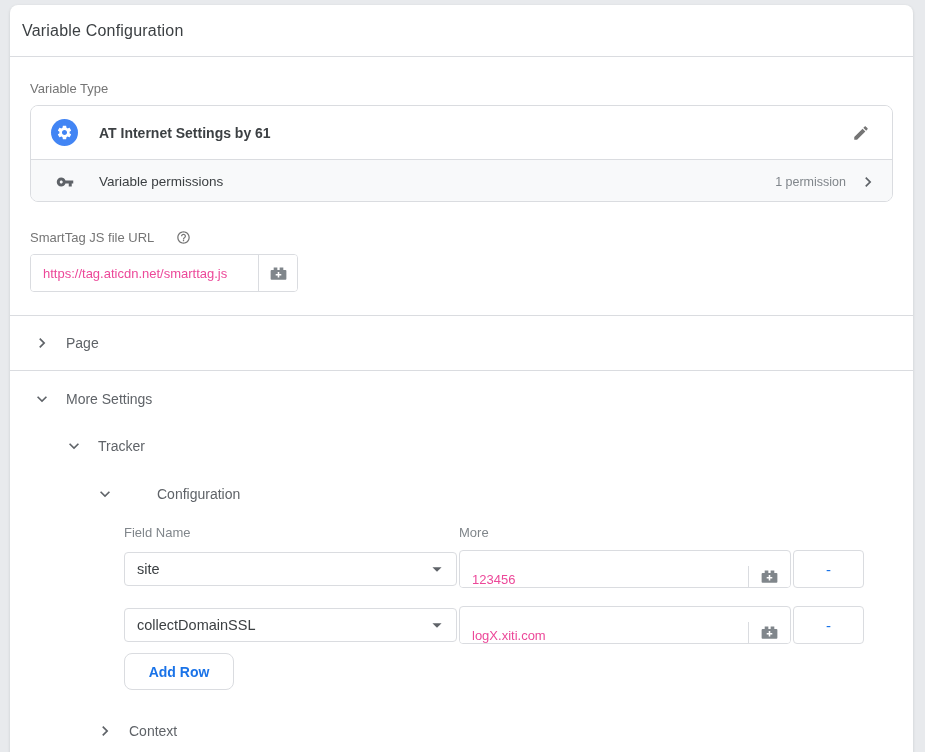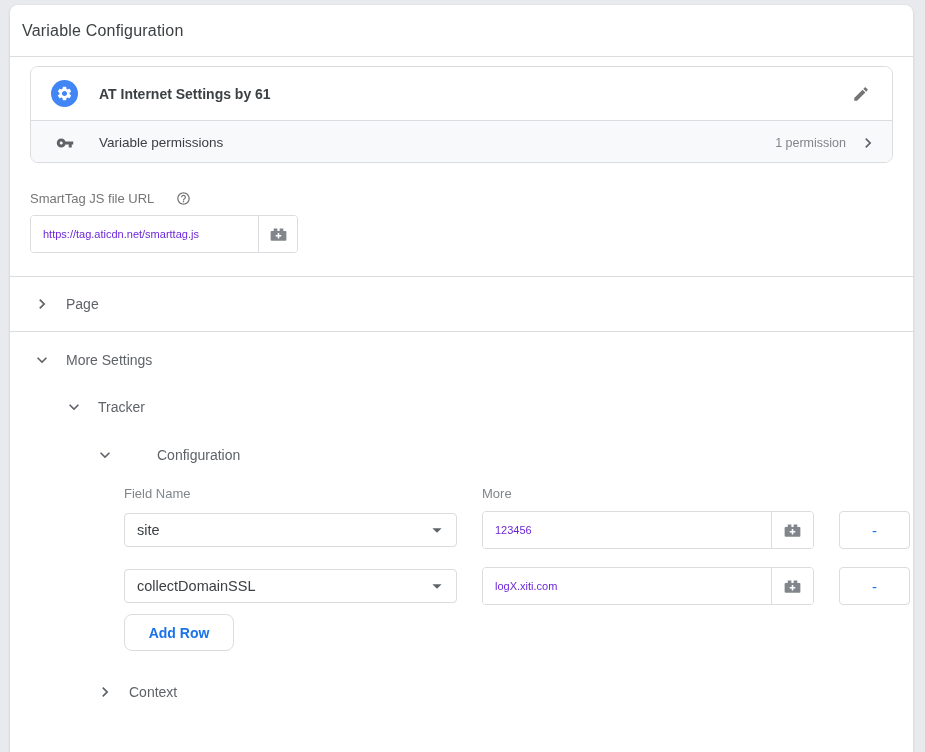--- a/index.html
+++ b/index.html
@@ -34,66 +34,67 @@
   .perms-chevron { margin-left:12px; display:flex; }
 
   
   .field-label-row { margin-top:28px; display:flex; align-items:flex-end; gap:22px;
     font-size:13px; color:#757575; }
   .help-icon { display:flex; }
   .input-group { margin-top:9px; height:38px; border:1px solid #dadce0; border-radius:4px;
     display:flex; overflow:hidden; background:#fff; }
   .url-group { width:268px; }
   .text-input { border:none; outline:none; flex:1; min-width:0; padding:0 2px 0 12px;
-    font-family:"Liberation Sans", sans-serif; font-size:11px; color:#6d28d9; background:#fff; }
+    font-family:"Liberation Sans", sans-serif; font-size:13px; color:#ec4899; background:#fff; }
   .picker-btn { width:39px; flex:0 0 auto; border:none; border-left:1px solid #dadce0;
     background:#fff; display:flex; align-items:center; justify-content:center; cursor:pointer; }
 
   .hr { border-top:1px solid #dadce0; margin:23px -20px 0 -20px; }
 
   
   .acc-row { display:flex; align-items:center; cursor:pointer; }
   .acc-row .chev { width:24px; display:flex; justify-content:center; flex:0 0 auto; }
   .acc-label { margin-left:12px; font-size:14px; color:#5f6368; }
   .row-page { height:54px; }
   .row-more { height:56px; }
   .row-tracker { height:38px; }
   .row-config { height:38px; margin-top:10px;gap:28px; }
   .row-context { height:30px; margin-top:26px; }
 
   .nested { margin-left:32px; }
   .nested2 { margin-left:31px; }
 
   
   .config-children { margin-left:31px; margin-top:12px; }
-  .grid { display:grid; grid-template-columns:333px 332px 71px; column-gap:25px; align-items:center; }
+  .grid { display:grid; grid-template-columns:333px 332px 71px; column-gap:2px; align-items:center; }
   .grid-headers { font-size:13px; color:#80868b; margin-bottom:10px; }
   .grid-row { margin-bottom:18px; }
   .grid-row.last { margin-bottom:9px; }
   .select-box { height:34px; border:1px solid #dadce0; border-radius:4px; background:#fff;
     display:flex; align-items:center; padding:0 8px 0 12px; font-size:14.5px; color:#3c4043; cursor:pointer; }
   .select-caret { margin-left:auto; display:flex; }
-  .value-group { margin-top:0; height:38px; }
+  .value-group { margin-top:0; height:38px;align-items:flex-end; }
   .value-group .picker-btn { width:42px; }
   .minus-btn { height:38px; width:71px; border:1px solid #dadce0; border-radius:4px; background:#fff;
     color:#1a73e8; font-size:15px; display:flex; align-items:center; justify-content:center; cursor:pointer; }
   .add-row-btn { margin-top:0; width:110px; height:37px; border:1px solid #dadce0; border-radius:8px;
     background:#fff; color:#1a73e8; font-size:14px; font-weight:bold;
     font-family:"Liberation Sans", sans-serif; cursor:pointer; }
 </style>
 </head>
 <body>
 
 <div class="card">
   <div class="card-header">
     <span class="card-title">Variable Configuration</span>
   </div>
 
   <div class="content">
 
+    <div class="section-label">Variable Type</div>
 
     <div class="type-card">
       <div class="type-main">
         <span class="gear-badge">
           <svg width="17" height="17" viewBox="0 0 24 24" fill="#ffffff">
               <path d="M19.14 12.94c.04-.3.06-.61.06-.94 0-.32-.02-.64-.07-.94l2.03-1.58c.18-.14.23-.41.12-.61l-1.92-3.32c-.12-.22-.37-.29-.59-.22l-2.39.96c-.5-.38-1.03-.7-1.62-.94l-.36-2.54c-.04-.24-.24-.41-.48-.41h-3.84c-.24 0-.43.17-.47.41l-.36 2.54c-.59.24-1.13.57-1.62.94l-2.39-.96c-.22-.08-.47 0-.59.22L2.74 8.87c-.12.21-.08.47.12.61l2.03 1.58c-.05.3-.09.63-.09.94s.02.64.07.94l-2.03 1.58c-.18.14-.23.41-.12.61l1.92 3.32c.12.22.37.29.59.22l2.39-.96c.5.38 1.03.7 1.62.94l.36 2.54c.05.24.24.41.48.41h3.84c.24 0 .44-.17.47-.41l.36-2.54c.59-.24 1.13-.56 1.62-.94l2.39.96c.22.08.47 0 .59-.22l1.92-3.32c.12-.22.07-.47-.12-.61l-2.01-1.58zM12 15.6c-1.98 0-3.6-1.62-3.6-3.6s1.62-3.6 3.6-3.6 3.6 1.62 3.6 3.6-1.62 3.6-3.6 3.6z"></path>
             </svg>
         </span>
         <span class="type-name">AT Internet Settings by 61</span>
         <button class="edit-btn">

